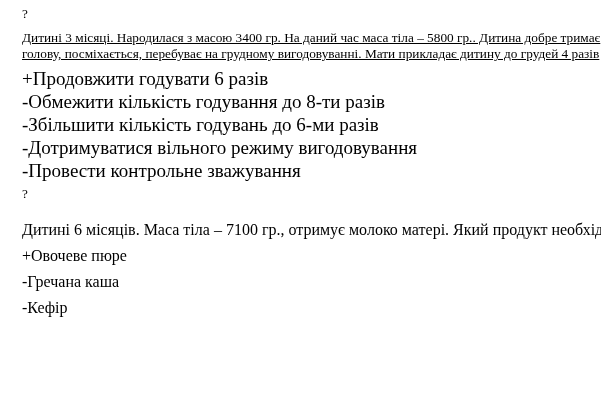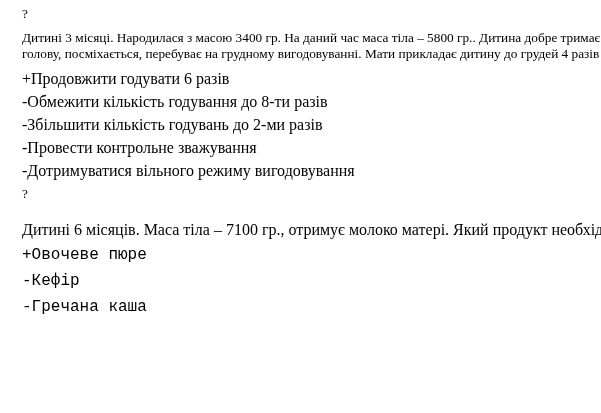--- a/index.html
+++ b/index.html
@@ -16,74 +16,73 @@
     color: #000000;
     font-family: "Liberation Serif", "DejaVu Serif", serif;
     padding: 6px 16px 0 22px;
     overflow: hidden;
   }
   
   .q-marker-sm {
     font-size: 13.3px;
     line-height: 16px;
   }
-  .q1-text { margin-top: 8px; }
+  .q1-text { margin-top: 8px; text-decoration: underline; }
   .q1-text .line {
     font-size: 13.3px;
     line-height: 16px;
     white-space: nowrap;
   }
   .q1-options { margin-top: 9px; }
   .q1-options .option {
-    font-size: 16px;
+    font-size: 19px;
     line-height: 16px;
     margin: 3px 0 7px 0;
     white-space: nowrap;
   }
   
   .q2-text { margin-top: 17px; }
   .q2-text .line {
     font-size: 16px;
     line-height: 21px;
     white-space: nowrap;
   }
   .q2-options { margin-top: 6px; }
   .q2-options .option {
     font-size: 16px;
     line-height: 19px;
     margin: 0 0 7px 0;
     white-space: nowrap;
-    font-family: Liberation Mono, monospace;
   }
 </style>
 </head>
 <body>
 
 <div class="page">
 
   <div class="q-marker-sm">?</div>
 
   <div class="q1-text">
     <div class="line">Дитині 3 місяці. Народилася з масою 3400 гр. На даний час маса тіла – 5800 гр.. Дитина добре тримає</div>
     <div class="line">голову, посміхається, перебуває на грудному вигодовуванні. Мати прикладає дитину до грудей 4 разів</div>
   </div>
 
   <div class="q1-options">
     <div class="option">+Продовжити годувати 6 разів</div>
     <div class="option">-Обмежити кількість годування до 8-ти разів</div>
-    <div class="option">-Збільшити кількість годувань до 2-ми разів</div>
+    <div class="option">-Збільшити кількість годувань до 6-ми разів</div>
+    <div class="option">-Дотримуватися вільного режиму вигодовування</div>
     <div class="option">-Провести контрольне зважування</div>
-    <div class="option">-Дотримуватися вільного режиму вигодовування</div>
   </div>
 
   <div class="q-marker-sm">?</div>
 
   <div class="q2-text">
     <div class="line">Дитині 6 місяців. Маса тіла – 7100 гр., отримує молоко матері. Який продукт необхідно</div>
   </div>
 
   <div class="q2-options">
     <div class="option">+Овочеве пюре</div>
+    <div class="option">-Гречана каша</div>
     <div class="option">-Кефір</div>
-    <div class="option">-Гречана каша</div>
   </div>
 
 </div>
 
 </body></html>

